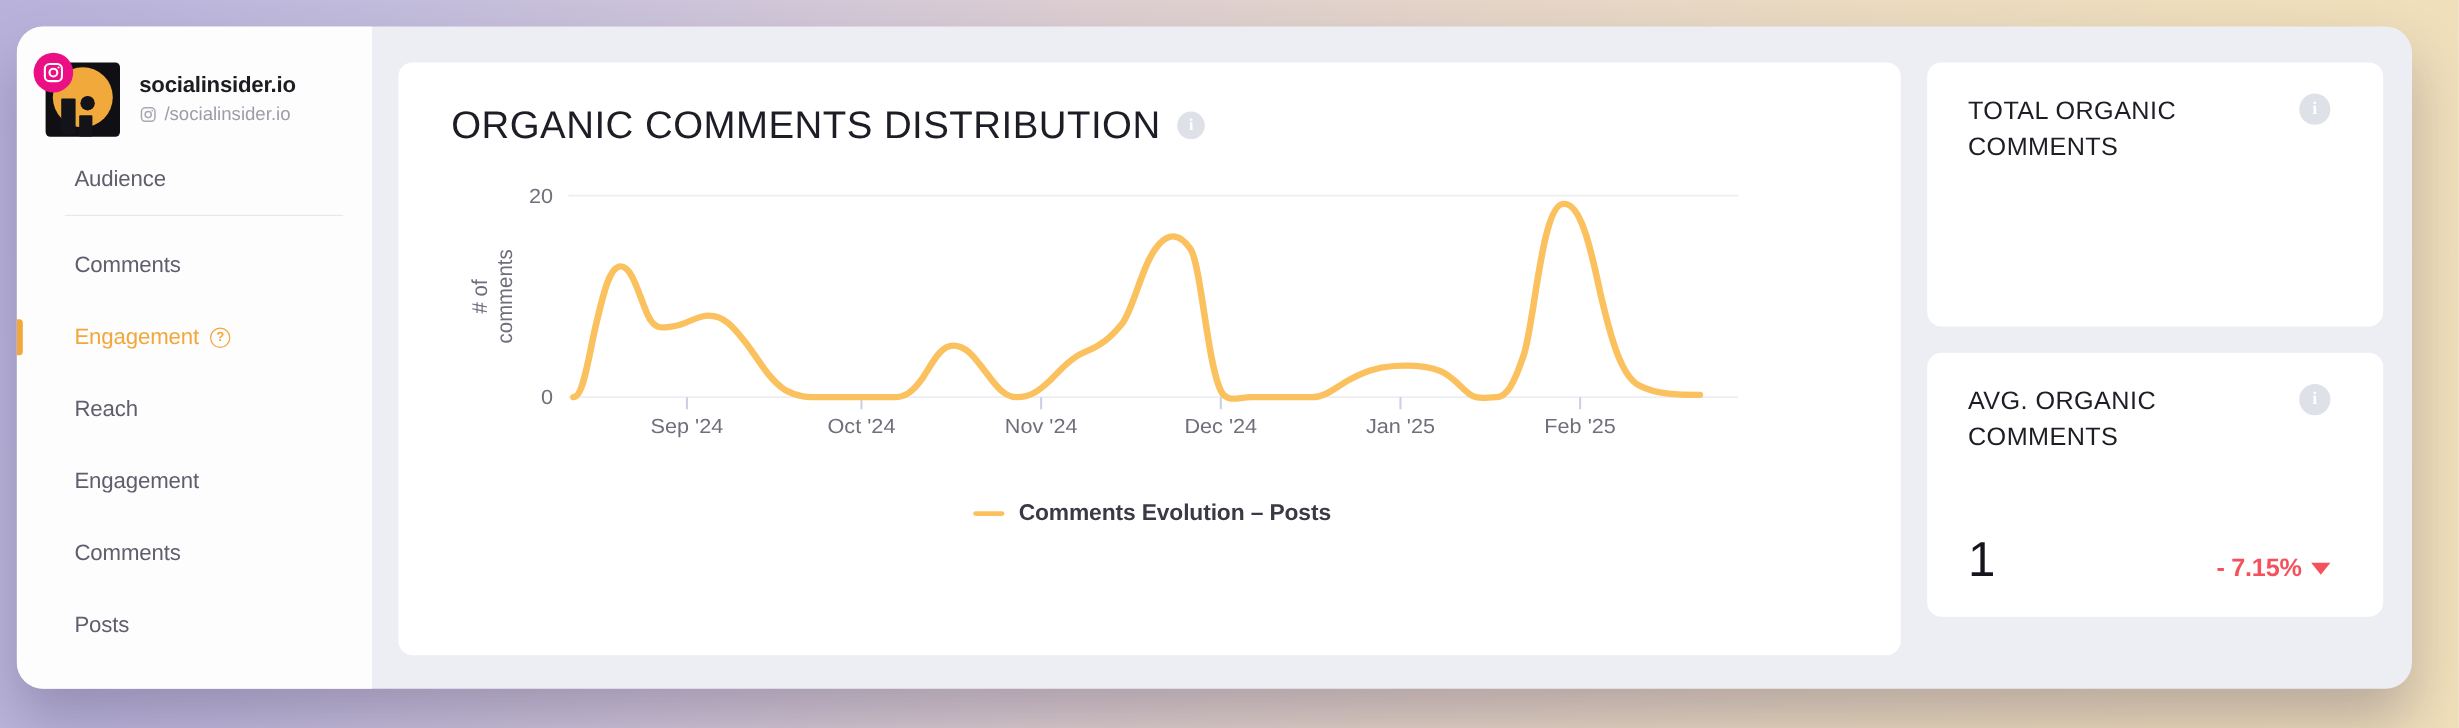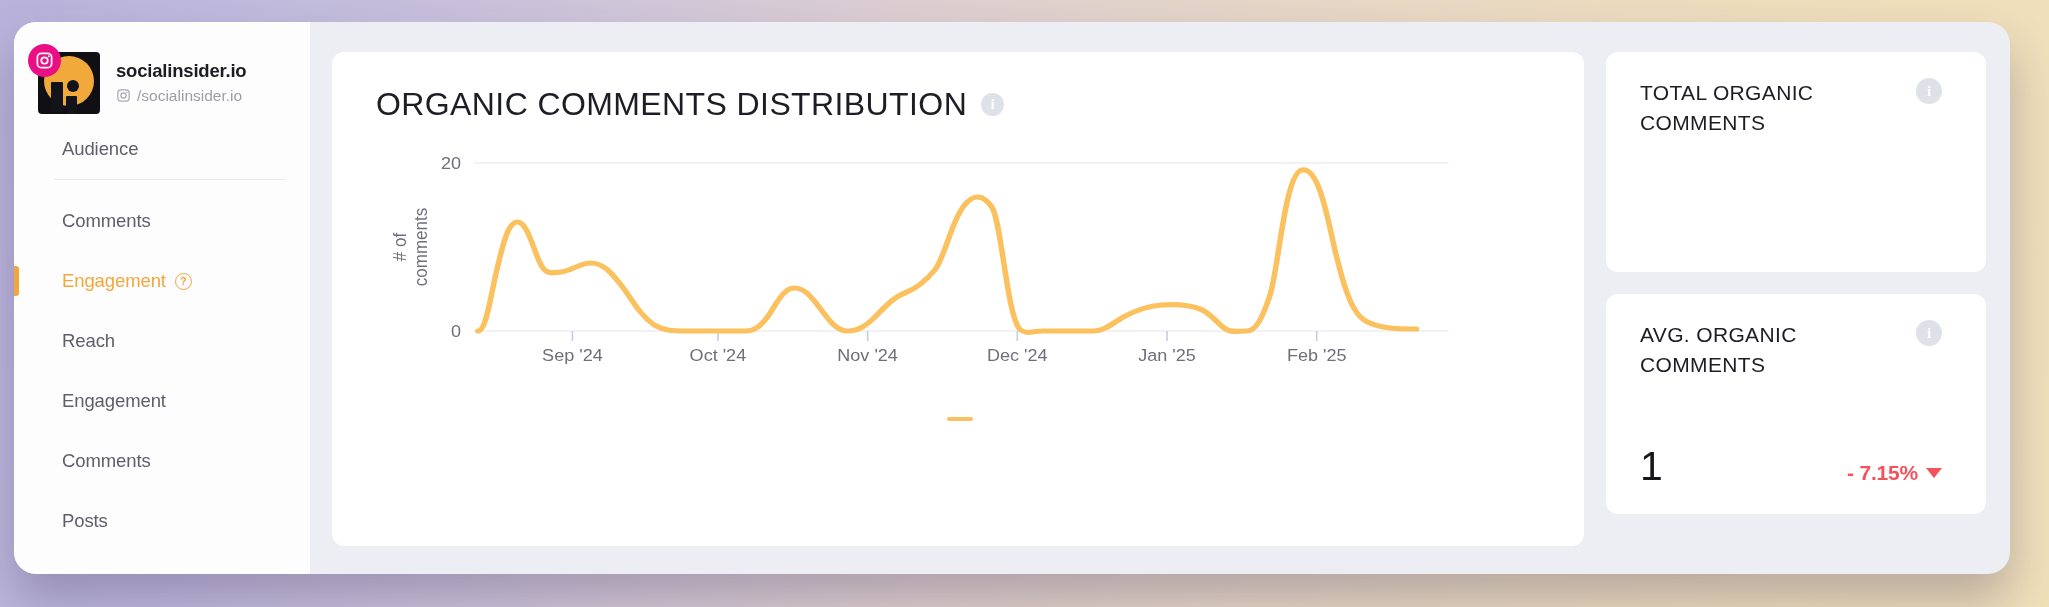--- a/index.html
+++ b/index.html
@@ -469,20 +469,21 @@
                    C 828,186 834,176 842,150
                    C 850,124 856,28 872,25
                    C 886,22 894,60 902,100
                    C 910,136 918,168 932,176
                    C 946,184 964,184 980,184"></path>
         </svg>
       </div>
 
       <div class="legend">
         <span class="legend-swatch"></span>
+        <span class="legend-label">Comments Evolution – Posts</span>
       </div>
 
     </section>
 
     <aside class="stats">
 
       <div class="stat-card">
         <div class="stat-head">
           <div class="stat-label">TOTAL ORGANIC COMMENTS</div>
           <span class="info-icon lg">i</span>

